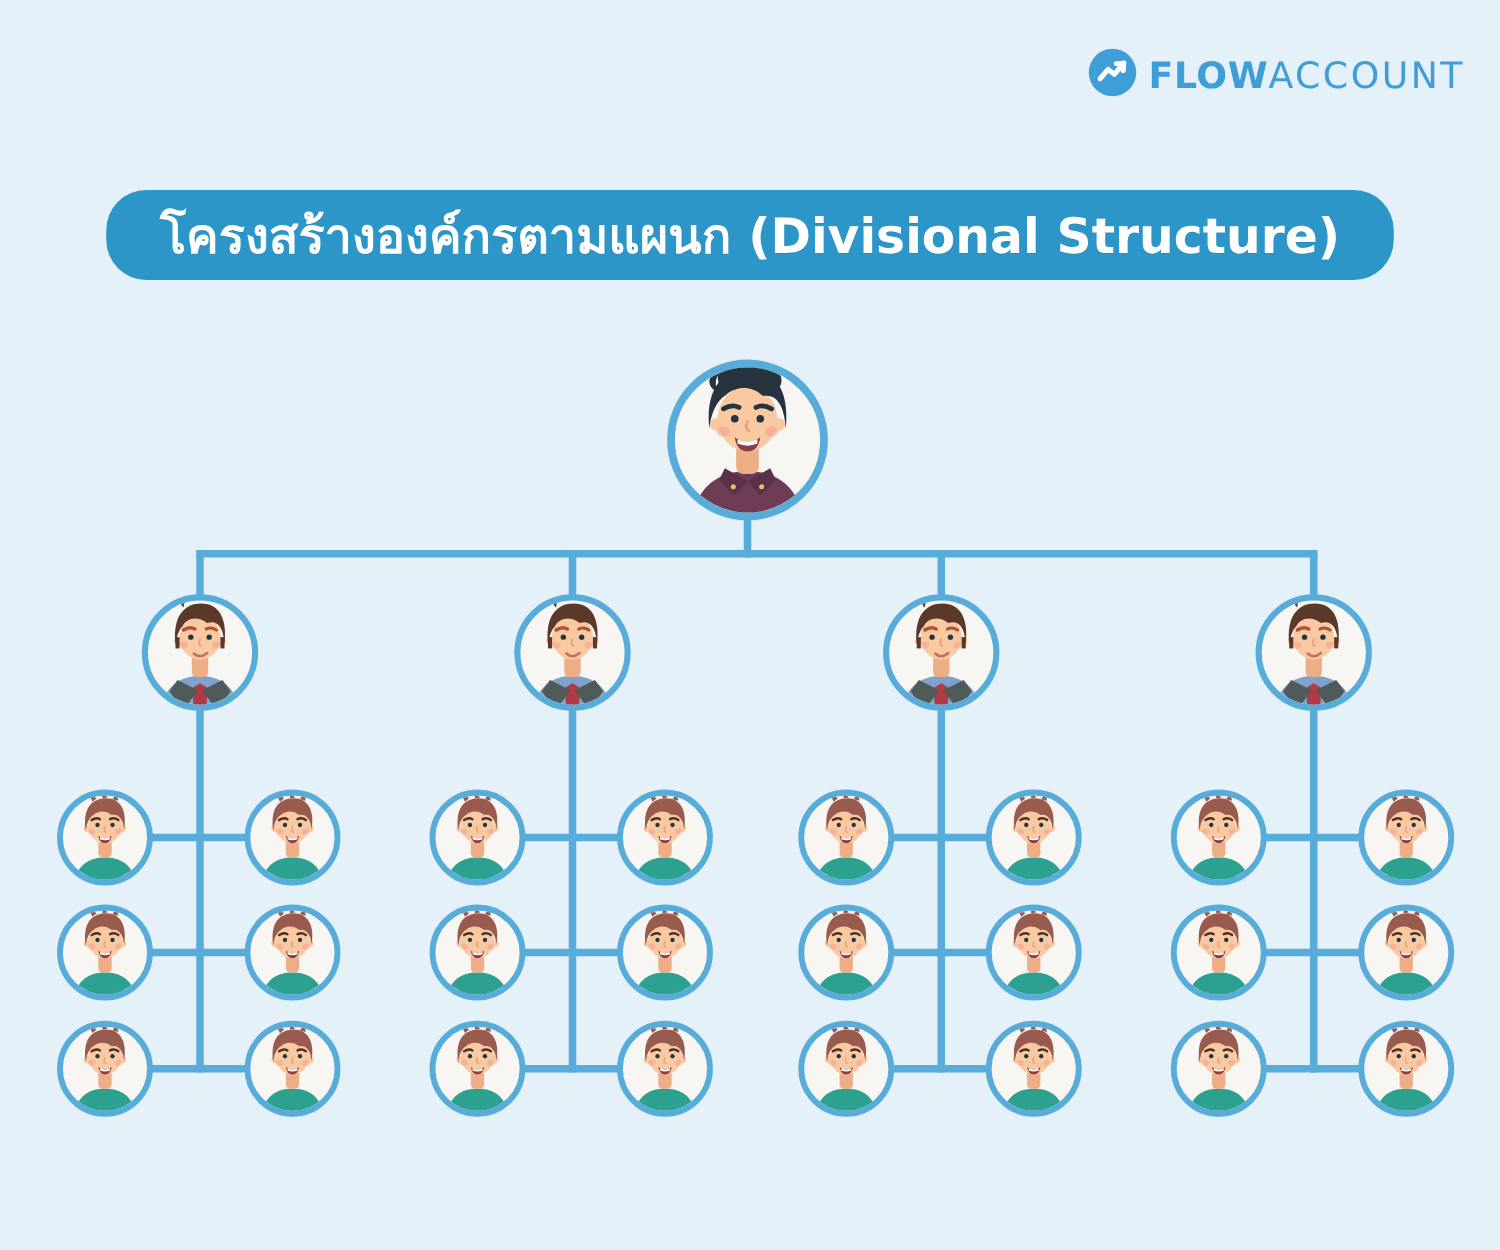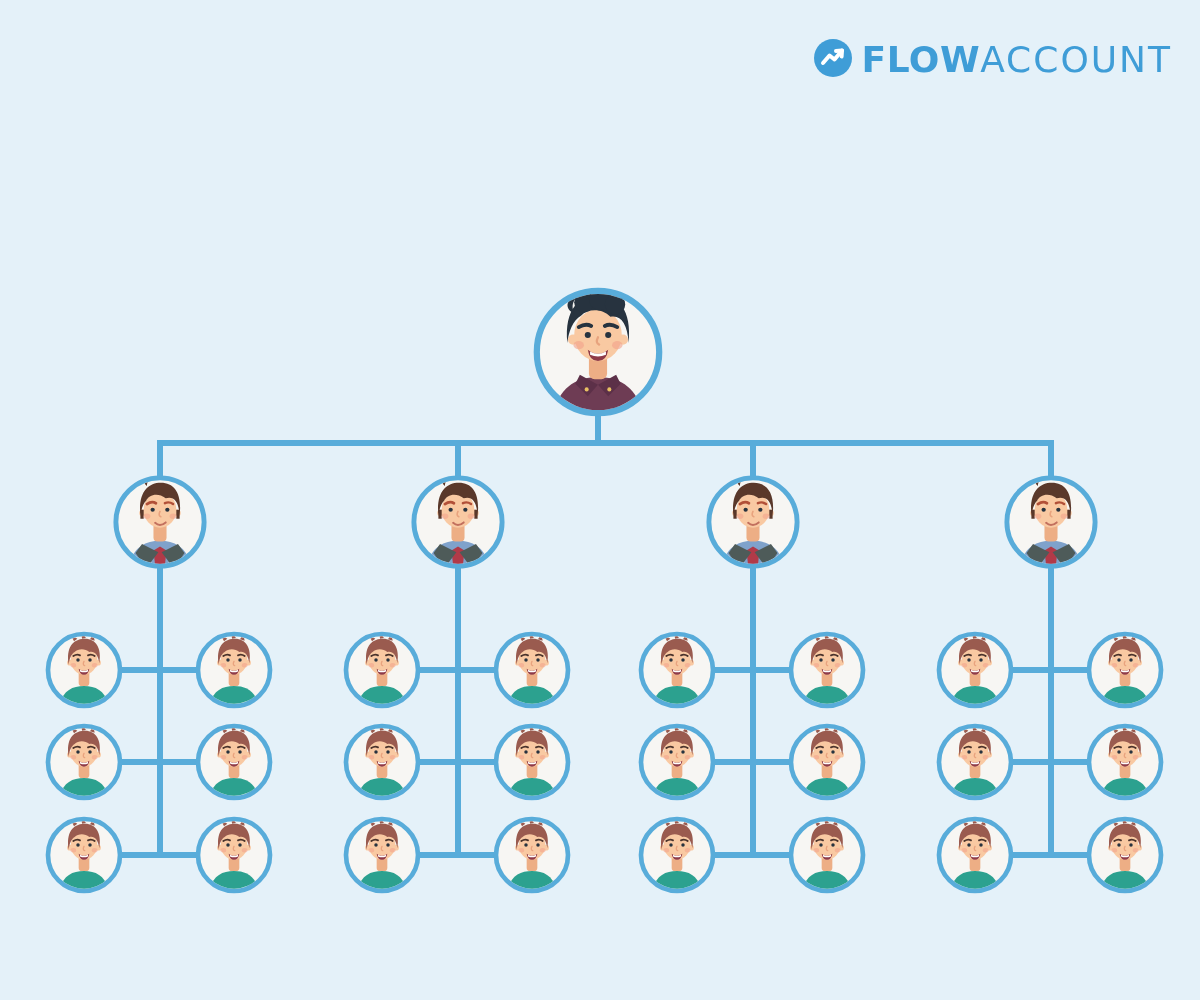--- a/index.html
+++ b/index.html
@@ -1,20 +1,20 @@
 <!DOCTYPE html>
 <html><head>
 <meta charset="utf-8">
 <style>
   html,body{margin:0;padding:0;}
   body{font-family:"DejaVu Sans","Liberation Sans",sans-serif;}
   #stage{position:relative;width:1200px;height:1000px;overflow:hidden;background:var(--bg,#E4F1F9);}
   
   .logo{position:absolute;top:38px;right:28px;display:flex;align-items:center;gap:9px;}
-  .logo-text{font-size:36px;letter-spacing:.5px;color:var(--logo,#3F9DD7);line-height:1;}
+  .logo-text{font-size:29px;letter-spacing:.5px;color:var(--logo,#3F9DD7);line-height:1;}
   .logo-text .bold{font-weight:bold;}
   .logo-text .light{font-weight:normal;letter-spacing:2px;}
   
   .banner{position:absolute;left:85px;top:152px;width:1030px;height:72px;
           background:var(--banner,#2D96C8);border-radius:32px;
           display:flex;align-items:center;justify-content:center;}
   .banner-title{color:var(--banner-text,#fff);font-size:39px;font-weight:bold;
                 white-space:nowrap;text-shadow:0 1px 0 rgba(0,0,0,.08);}
   
   #org-chart{position:absolute;inset:0;}
@@ -31,20 +31,23 @@
     <span>
       <svg width="40" height="40" viewBox="0 0 40 40">
         <circle cx="20" cy="20" r="19" fill="#3F9DD7"></circle>
         <path d="M10,25 L16.5,17.5 L21.5,21.5 L29,12.5" fill="none" stroke="#fff" stroke-width="4" stroke-linecap="round" stroke-linejoin="round"></path>
         <path d="M29,12.5 l-6,0.4 M29,12.5 l-0.4,6" fill="none" stroke="#fff" stroke-width="4" stroke-linecap="round"></path>
       </svg>
     </span>
     <span class="logo-text"><span class="bold">FLOW</span><span class="light">ACCOUNT</span></span>
   </div>
 
+  <div class="banner">
+    <div class="banner-title">โครงสร้างองค์กรตามแผนก (Divisional Structure)</div>
+  </div>
 
   <div id="org-chart">
       <div class="line" style="left: 595px; top: 352px; width: 6px; height: 94px;"></div>
       <div class="line" style="left: 157px; top: 440px; width: 897px; height: 6px;"></div>
       <div class="line" style="left: 157px; top: 443px; width: 6px; height: 79px;"></div>
       <div class="line" style="left: 157px; top: 522px; width: 6px; height: 336px;"></div>
       <div class="line" style="left: 84px; top: 667px; width: 150px; height: 6px;"></div>
       <div class="line" style="left: 84px; top: 759px; width: 150px; height: 6px;"></div>
       <div class="line" style="left: 84px; top: 852px; width: 150px; height: 6px;"></div>
       <div class="line" style="left: 455px; top: 443px; width: 6px; height: 79px;"></div>

